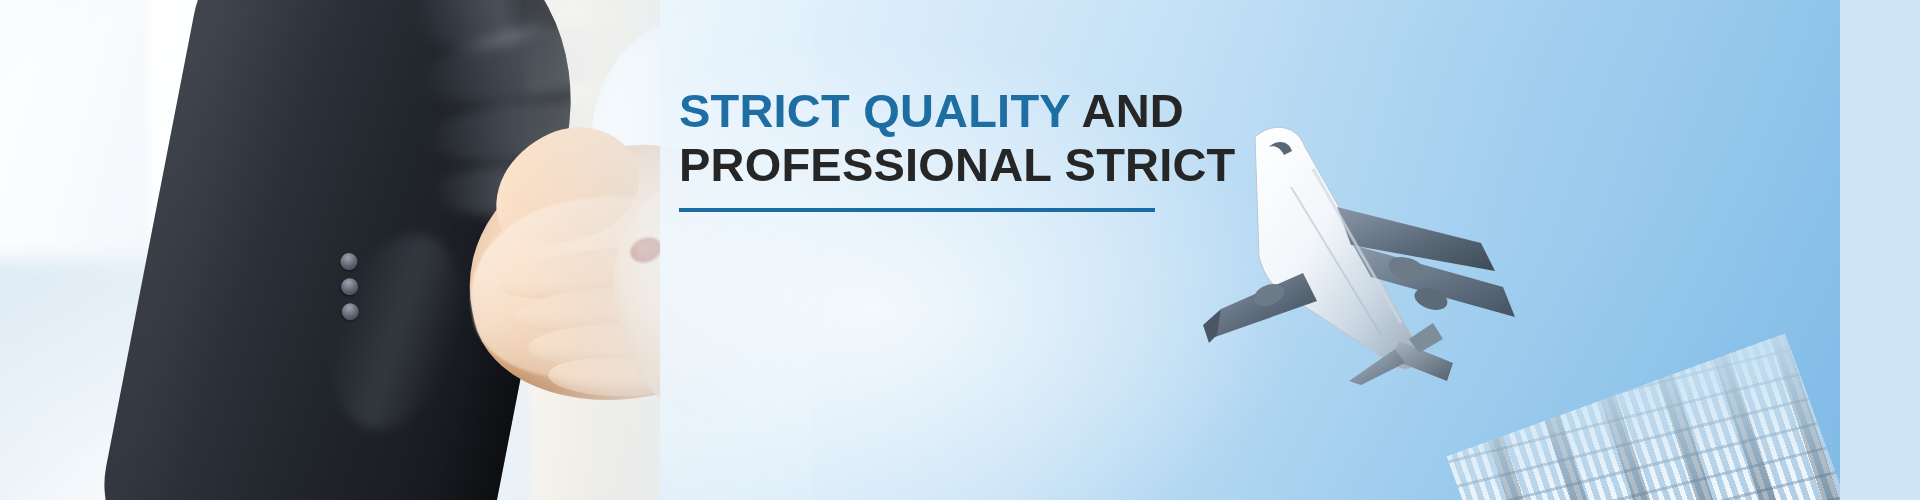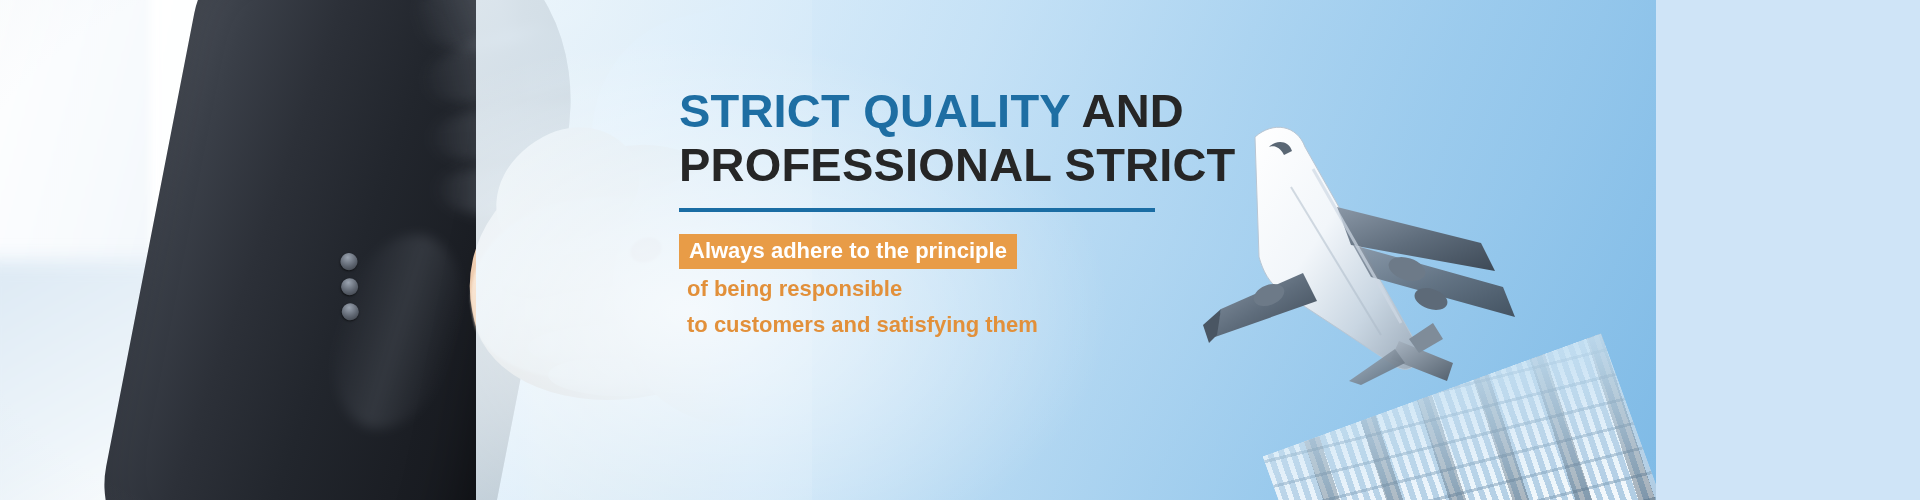--- a/index.html
+++ b/index.html
@@ -4,21 +4,21 @@
 <style>
   * { margin:0; padding:0; box-sizing:border-box; }
   html,body { width:1920px; height:500px; overflow:hidden; }
   body {
     font-family:"Liberation Sans", sans-serif;
     background:#cfe4f7;
   }
 
   .banner {
     position:relative;
-    width:1656px; height:500px;
+    width:1840px; height:500px;
     overflow:hidden;
     background:
       radial-gradient(ellipse 900px 620px at 78% 8%,  #b4d9f4 0%, #c3e0f6 35%, rgba(214,234,249,0) 72%),
       linear-gradient(118deg, #f4f9fe 0%, #eaf4fc 18%, #d7eaf9 42%, #b9daf2 70%, #9ccdee 100%);
   }
 
   
   .photo {
     position:absolute; left:0; top:0;
     width:812px; height:500px;
@@ -372,20 +372,15 @@
   <div class="content">
 
     <div class="headline">
       <span class="hl-blue">STRICT QUALITY</span><span class="hl-dark"> AND</span>
     </div>
 
     <div class="headline hl-dark">PROFESSIONAL STRICT</div>
 
     <div class="rule"></div>
 
-    <div class="tagline">
-      <div><span class="tag-hl">Always adhere to the principle</span></div>
-      <div class="tag-line">of being responsible</div>
-      <div class="tag-line">to customers and satisfying them</div>
-    </div>
 
   </div>
 </div>
 
 </body></html>

